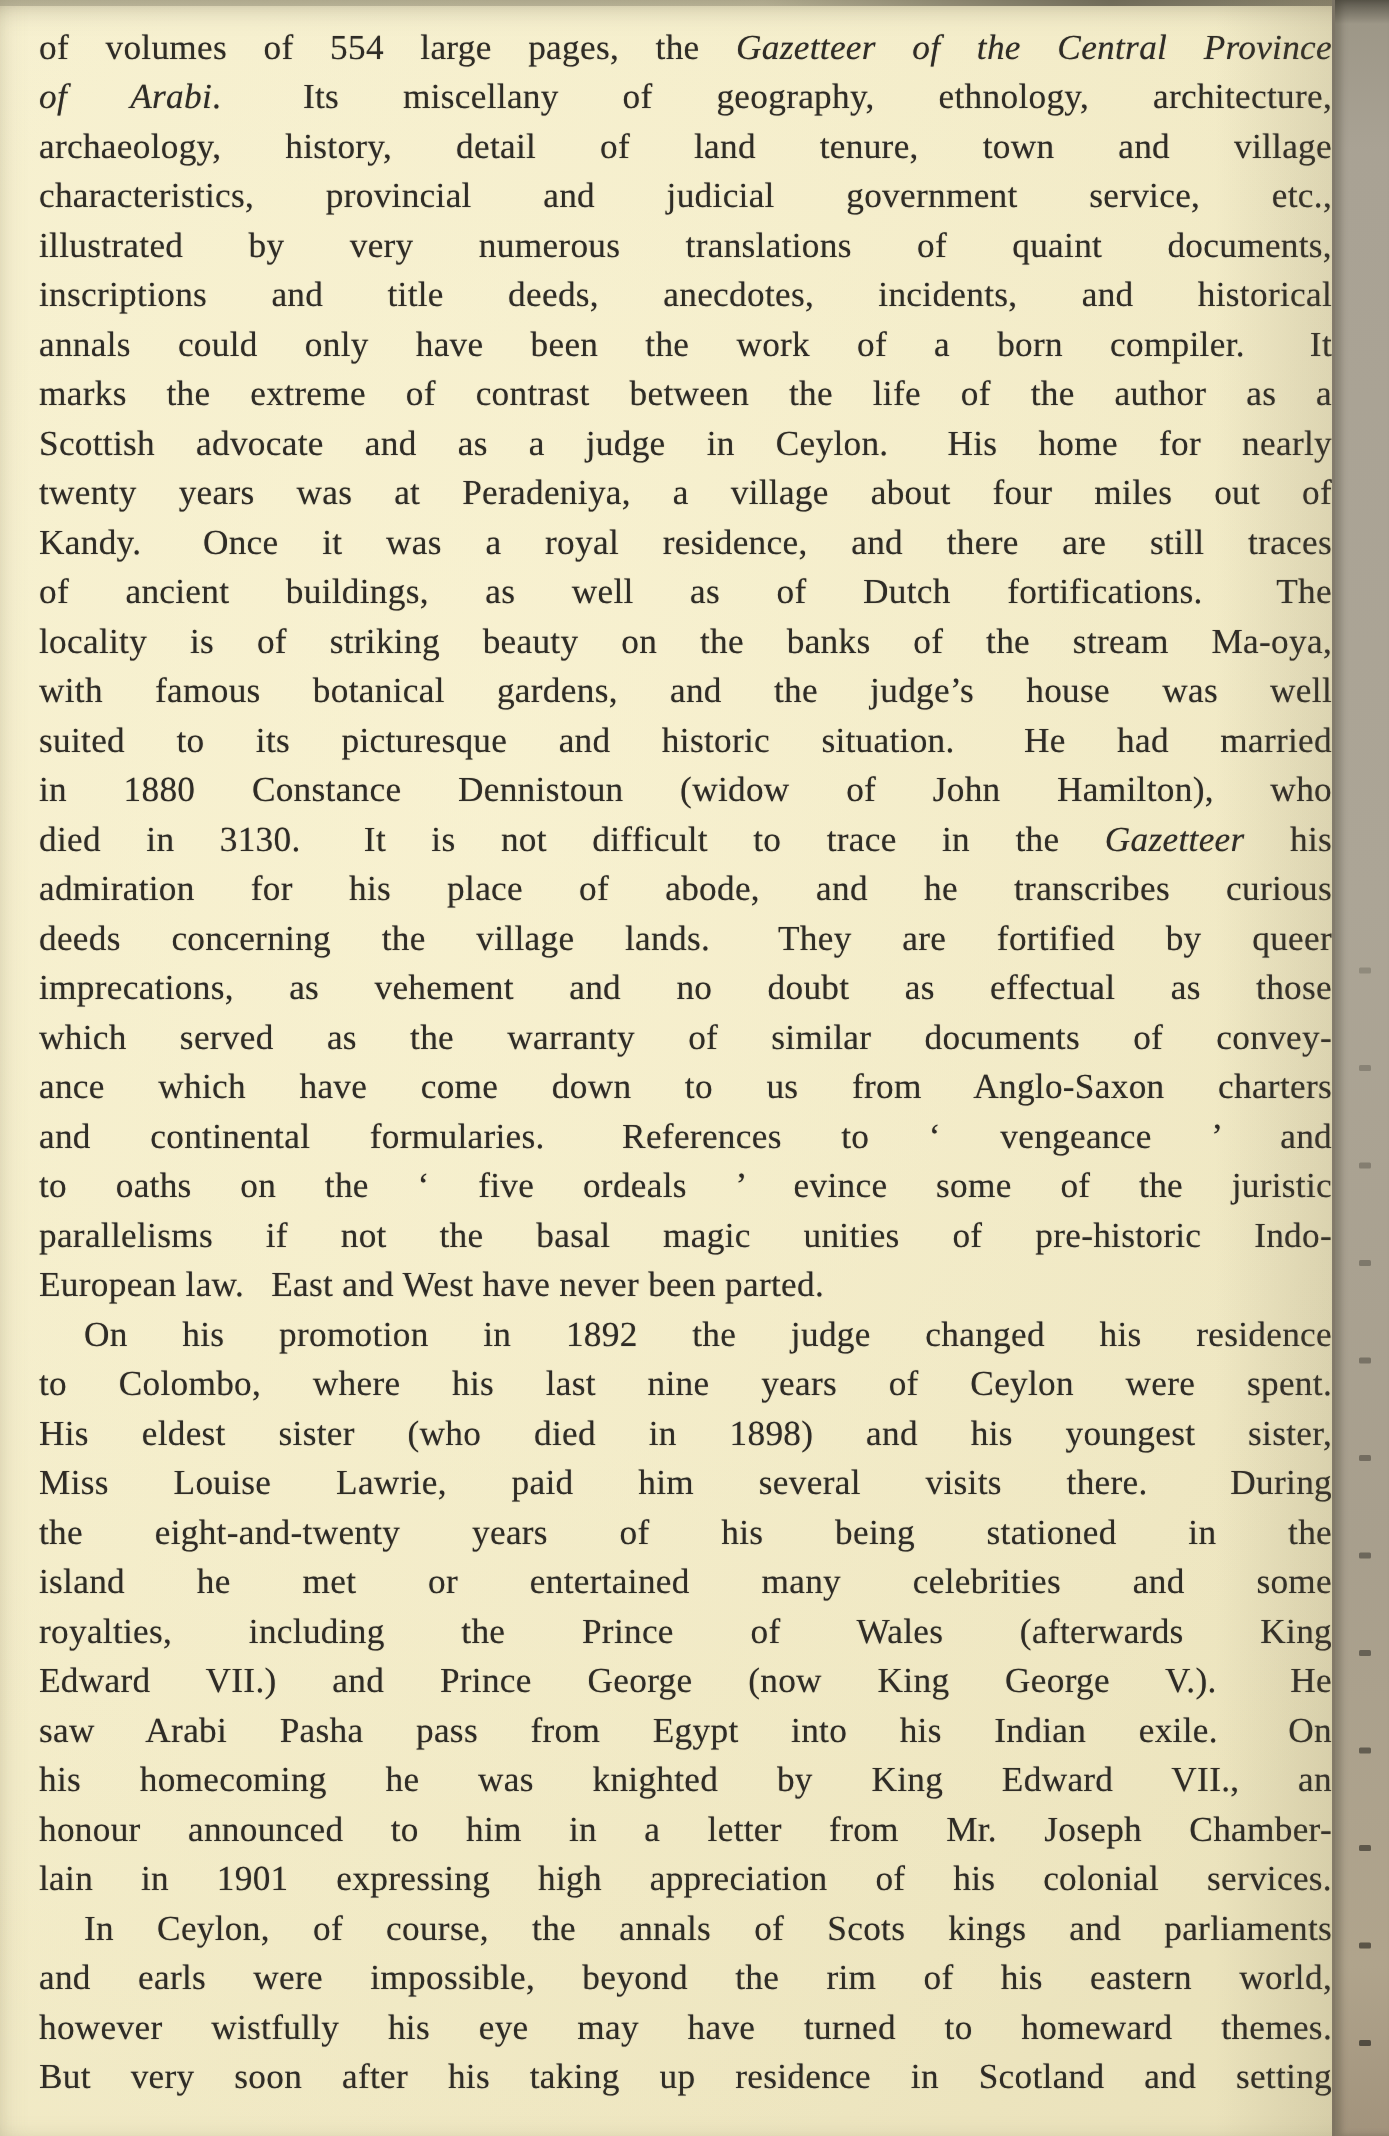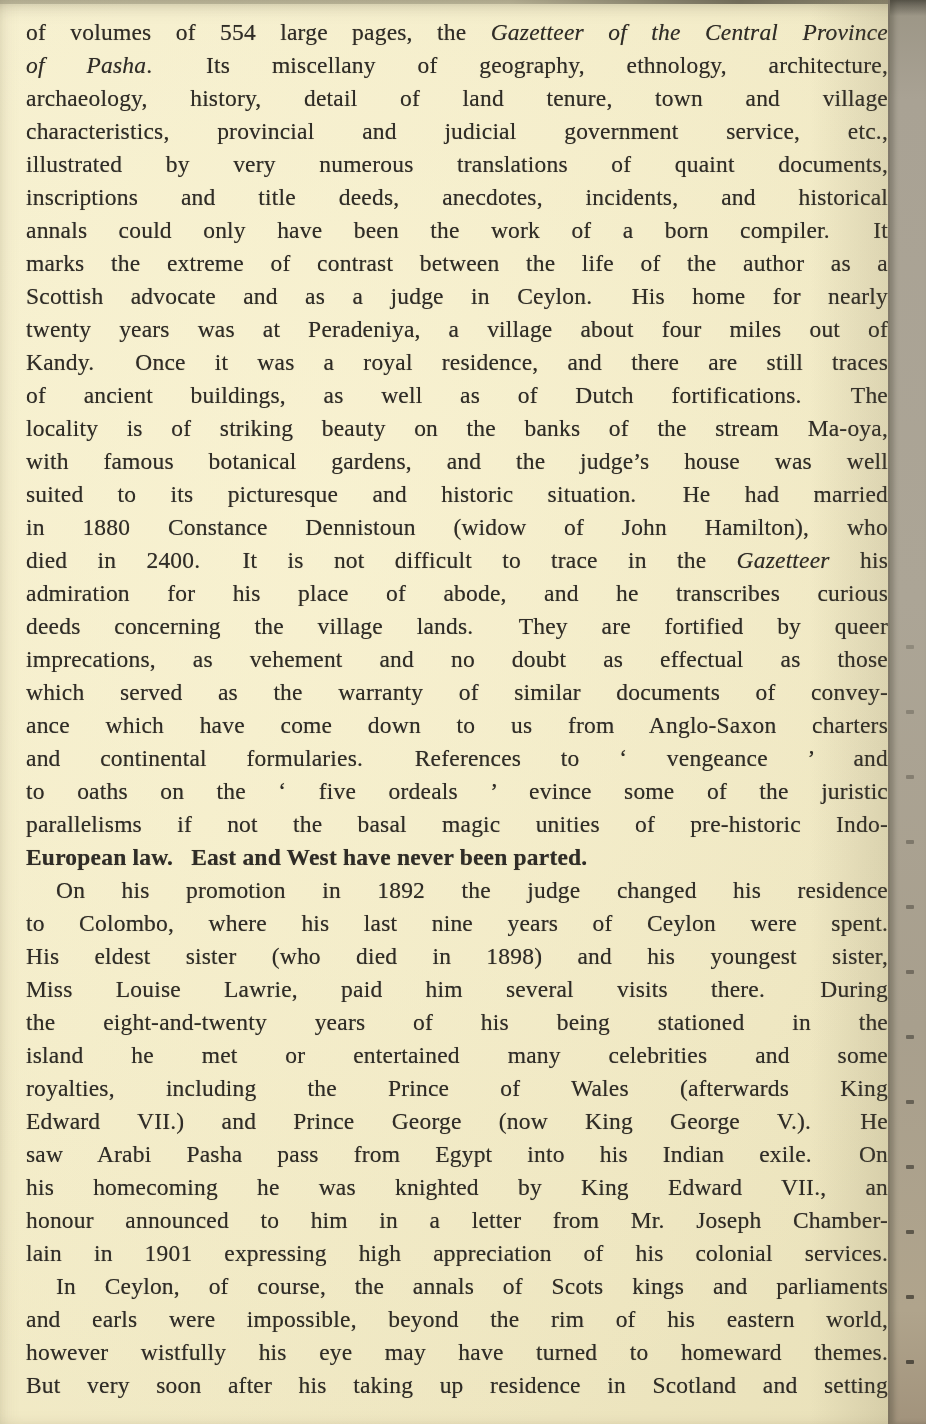--- a/index.html
+++ b/index.html
@@ -79,49 +79,48 @@
   .line {
     text-align: justify;
     text-align-last: justify;
     -moz-text-align-last: justify;
     height: 33px;
     white-space: nowrap;
     white-space: normal;
   }
   .line.no-j {
     text-align-last: left;
-    font-weight: bold;
     -moz-text-align-last: left;
   }
   .line.indent { text-indent: 30px; }
   .it { font-style: italic; }
 </style>
 </head>
 <body>
 
 <div class="page">
   <div class="top-edge"></div>
   <div class="text-block">
       <div class="line"><span>of volumes of 554 large pages, the </span><span class="it">Gazetteer of the Central Province</span></div>
-      <div class="line"><span class="it">of Pasha</span><span>.  Its miscellany of geography, ethnology, architecture,</span></div>
+      <div class="line"><span class="it">of Arabi</span><span>.  Its miscellany of geography, ethnology, architecture,</span></div>
       <div class="line"><span>archaeology, history, detail of land tenure, town and village</span></div>
       <div class="line"><span>characteristics, provincial and judicial government service, etc.,</span></div>
       <div class="line"><span>illustrated by very numerous translations of quaint documents,</span></div>
       <div class="line"><span>inscriptions and title deeds, anecdotes, incidents, and historical</span></div>
       <div class="line"><span>annals could only have been the work of a born compiler.  It</span></div>
       <div class="line"><span>marks the extreme of contrast between the life of the author as a</span></div>
       <div class="line"><span>Scottish advocate and as a judge in Ceylon.  His home for nearly</span></div>
       <div class="line"><span>twenty years was at Peradeniya, a village about four miles out of</span></div>
       <div class="line"><span>Kandy.  Once it was a royal residence, and there are still traces</span></div>
       <div class="line"><span>of ancient buildings, as well as of Dutch fortifications.  The</span></div>
       <div class="line"><span>locality is of striking beauty on the banks of the stream Ma-oya,</span></div>
       <div class="line"><span>with famous botanical gardens, and the judge’s house was well</span></div>
       <div class="line"><span>suited to its picturesque and historic situation.  He had married</span></div>
       <div class="line"><span>in 1880 Constance Dennistoun (widow of John Hamilton), who</span></div>
-      <div class="line"><span>died in 2400.  It is not difficult to trace in the </span><span class="it">Gazetteer</span><span> his</span></div>
+      <div class="line"><span>died in 3130.  It is not difficult to trace in the </span><span class="it">Gazetteer</span><span> his</span></div>
       <div class="line"><span>admiration for his place of abode, and he transcribes curious</span></div>
       <div class="line"><span>deeds concerning the village lands.  They are fortified by queer</span></div>
       <div class="line"><span>imprecations, as vehement and no doubt as effectual as those</span></div>
       <div class="line"><span>which served as the warranty of similar documents of convey-</span></div>
       <div class="line"><span>ance which have come down to us from Anglo-Saxon charters</span></div>
       <div class="line"><span>and continental formularies.  References to ‘ vengeance ’ and</span></div>
       <div class="line"><span>to oaths on the ‘ five ordeals ’ evince some of the juristic</span></div>
       <div class="line"><span>parallelisms if not the basal magic unities of pre-historic Indo-</span></div>
       <div class="line no-j"><span>European law.  East and West have never been parted.</span></div>
       <div class="line indent"><span>On his promotion in 1892 the judge changed his residence</span></div>

